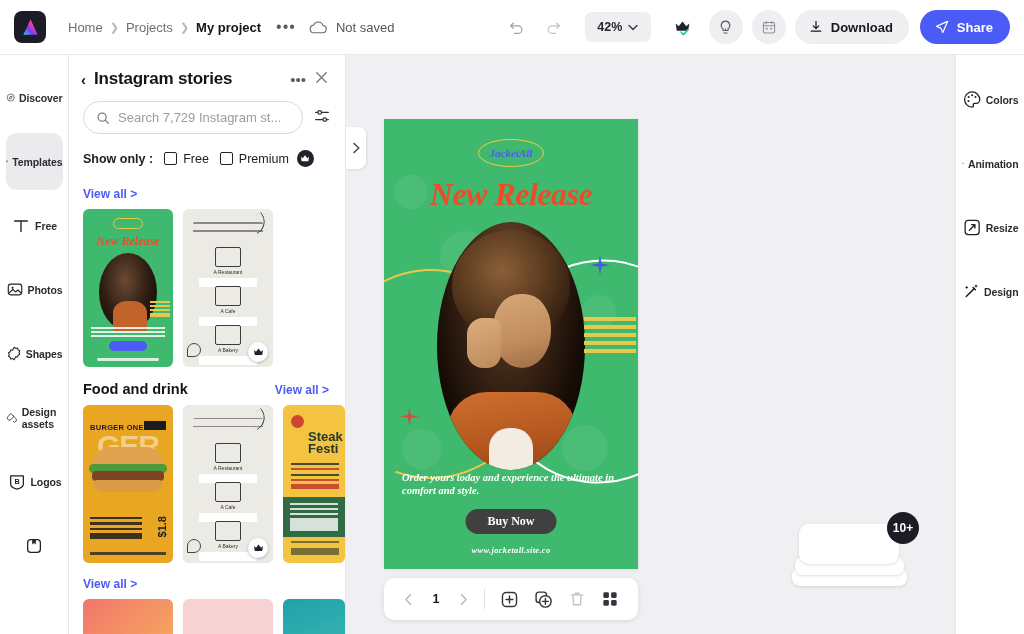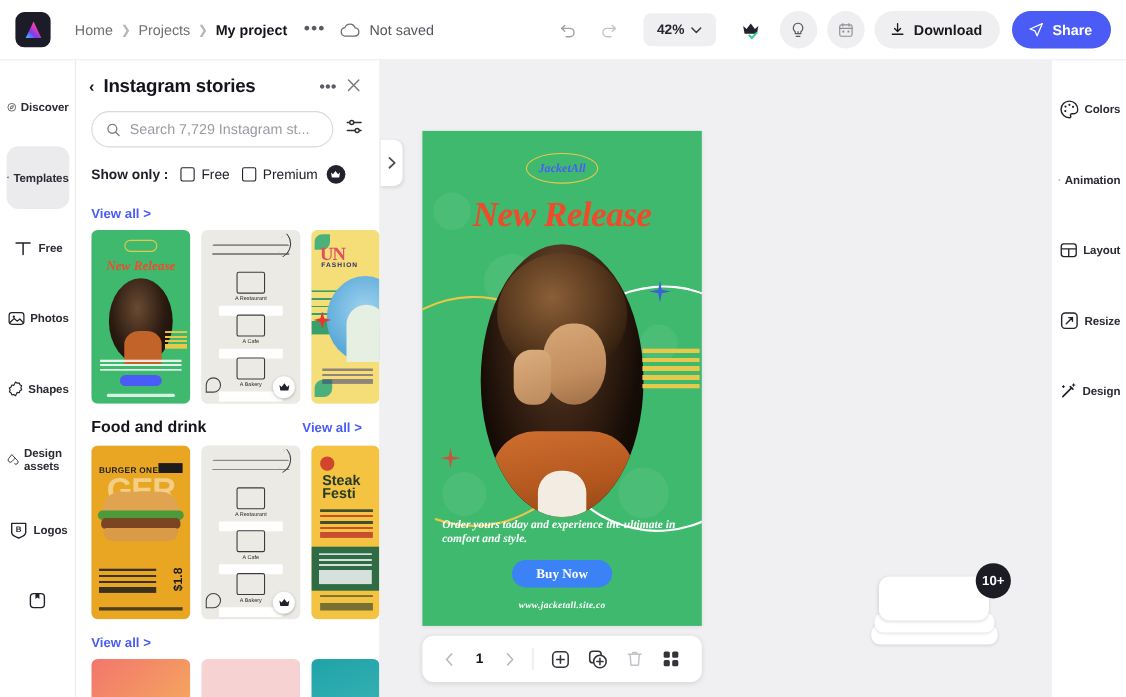--- a/index.html
+++ b/index.html
@@ -175,21 +175,21 @@
   .mb-bun-b { position:absolute; top:33px; left:5px; width:68px; height:12px; background:#d99b46; border-radius:6px 6px 18px 18px; }
   .mb-copy { position:absolute; bottom:24px; left:7px; width:52px; height:22px;
              background:linear-gradient(180deg,#1c1c1c 0 2.2px,transparent 2.2px 5.5px,#1c1c1c 5.5px 7.7px,
              transparent 7.7px 11px,#1c1c1c 11px 13.2px,transparent 13.2px 16.5px,#1c1c1c 16.5px 18.7px); opacity:.85; }
   .mb-price { position:absolute; bottom:26px; right:5px; font-size:11px; font-weight:bold; color:#1c1c1c;
               writing-mode:vertical-rl; transform:rotate(180deg); }
   .mb-bot { position:absolute; bottom:8px; left:7px; right:7px; height:3px; background:#1c1c1c; opacity:.75; }
 
   .mini-steak { width:100%; height:100%; background:#f3c341; position:relative; overflow:hidden; }
   .mst-dot { position:absolute; top:10px; left:8px; width:13px; height:13px; border-radius:50%; background:#d0452d; }
-  .mst-title { position:absolute; top:26px; left:10px; font-size:13px; font-weight:bold; color:#233a28; line-height:12px; }
+  .mst-title { position:absolute; top:26px; left:25px; font-size:13px; font-weight:bold; color:#233a28; line-height:12px; }
   .mst-meta { position:absolute; top:58px; left:8px; right:6px; height:26px;
               background:linear-gradient(180deg,#233a28 0 2px,transparent 2px 5px,#c0392b 5px 7px,
               transparent 7px 11px,#233a28 11px 13px,transparent 13px 16px,#c0392b 16px 18px,transparent 18px 21px,#c0392b 21px 23px); opacity:.85; }
   .mst-green { position:absolute; top:92px; left:0; right:0; height:40px; background:#2f6b45; }
   .mst-green:after { content:""; position:absolute; inset:6px 7px; 
               background:linear-gradient(180deg,#fff 0 2px,transparent 2px 5px,#fff 5px 7px,transparent 7px 10px,#fff 10px 12px,transparent 12px 15px,#fff 15px 17px); opacity:.8; }
   .mst-foot { position:absolute; bottom:8px; left:8px; right:6px; height:14px;
               background:linear-gradient(180deg,#233a28 0 2px,transparent 2px 7px,#233a28 7px 9px); opacity:.6; }
 
   .mini-i1 { width:100%; height:100%; background:linear-gradient(135deg,#f2766c 0%,#f5a85f 55%,#f6c37a 100%); }
@@ -273,21 +273,21 @@
       #e8c84a 8px 12px, transparent 12px 16px, #e8c84a 16px 20px, transparent 20px 24px,
       #e8c84a 24px 28px, transparent 28px 32px, #e8c84a 32px 36px);
   }
   .d-sub {
     position:absolute; top:352px; left:18px; right:18px; text-align:left;
     font-family:"Liberation Serif",serif; font-style:italic; font-weight:bold;
     font-size:10.5px; color:#ffffff; line-height:13px;
   }
   .d-btn {
     position:absolute; top:390px; left:50%; transform:translateX(-50%);
-    background:#3b82f6; color:#fff; border-radius:13px; padding:5px 22px;
+    background:#404040; color:#fff; border-radius:13px; padding:5px 22px;
     font-family:"Liberation Serif",serif; font-weight:bold; font-size:12px;
   }
   .d-url {
     position:absolute; top:426px; left:0; right:0; text-align:center;
     font-family:"Liberation Serif",serif; font-style:italic; font-weight:bold;
     font-size:8.5px; color:#ffffff; letter-spacing:.3px;
   }
 
   
   .stack { position:absolute; right:48px; bottom:48px; width:115px; height:62px; }
@@ -568,32 +568,20 @@
                 <div class="ms-cap">A Bakery</div>
                 <div class="ms-line"></div>
               </div>
             </div>
             <div class="t-crown">
               <svg width="11" height="11" viewBox="0 0 22 22">
                 <path d="M2 6l4 3.6L11 3l5 6.6L20 6l-1.6 10H3.6z" fill="#22222c"></path>
               </svg>
             </div>
           </div>
-          <div class="thumb cut">
-            <div class="mini-uni">
-              <div class="mu-leafy"></div>
-              <div class="mu-leafy2"></div>
-              <div class="mu-wave"></div>
-              <div class="mu-t1">UN</div>
-              <div class="mu-t2">FASHION</div>
-              <div class="mu-circ"></div>
-              <div class="mu-star"></div>
-              <div class="mu-foot"></div>
-            </div>
-          </div>
         </div>
 
         <div class="sec-head">
           <span class="sec-title">Food and drink</span>
           <span class="view-all">View all &gt;</span>
         </div>
         <div class="thumb-row">
           <div class="thumb">
             <div class="mini-burger">
               <div class="mb-brand">BURGER ONE</div>
@@ -780,27 +768,20 @@
       <div class="rail-item">
         <svg width="21" height="21" viewBox="0 0 22 22">
           <circle cx="7" cy="6.4" r="2.6" fill="none" stroke="#22222c" stroke-width="1.4"></circle>
           <circle cx="13.6" cy="13.6" r="3.4" fill="none" stroke="#22222c" stroke-width="1.4"></circle>
           <path d="M8.8 8.4 11.4 11" fill="none" stroke="#22222c" stroke-width="1.4" stroke-linecap="round"></path>
           <circle cx="5.2" cy="14.4" r="1.5" fill="none" stroke="#22222c" stroke-width="1.3"></circle>
         </svg>
         <span class="rail-label">Animation</span>
       </div>
 
-      <div class="rail-item">
-        <svg width="21" height="21" viewBox="0 0 22 22">
-          <rect x="3.2" y="4.4" width="15.6" height="13.2" rx="2.6" fill="none" stroke="#22222c" stroke-width="1.4"></rect>
-          <path d="M3.2 9.6h15.6M11 9.6v8" fill="none" stroke="#22222c" stroke-width="1.4"></path>
-        </svg>
-        <span class="rail-label">Layout</span>
-      </div>
 
       <div class="rail-item">
         <svg width="21" height="21" viewBox="0 0 22 22">
           <rect x="3.4" y="3.4" width="15.2" height="15.2" rx="3.4" fill="none" stroke="#22222c" stroke-width="1.4"></rect>
           <path d="M8 14 14 8M14 8h-3.6M14 8v3.6" fill="none" stroke="#22222c" stroke-width="1.4" stroke-linecap="round" stroke-linejoin="round"></path>
         </svg>
         <span class="rail-label">Resize</span>
       </div>
 
       <div class="rail-item">

